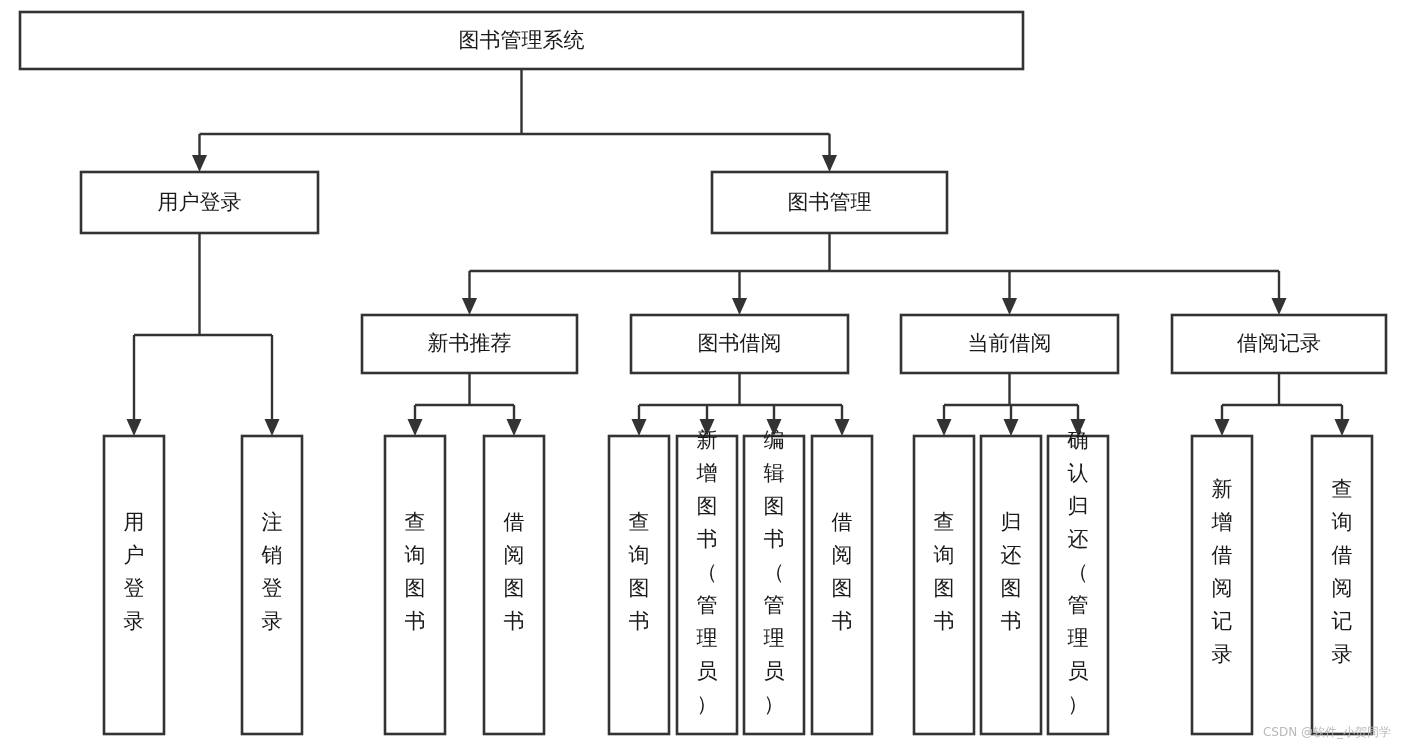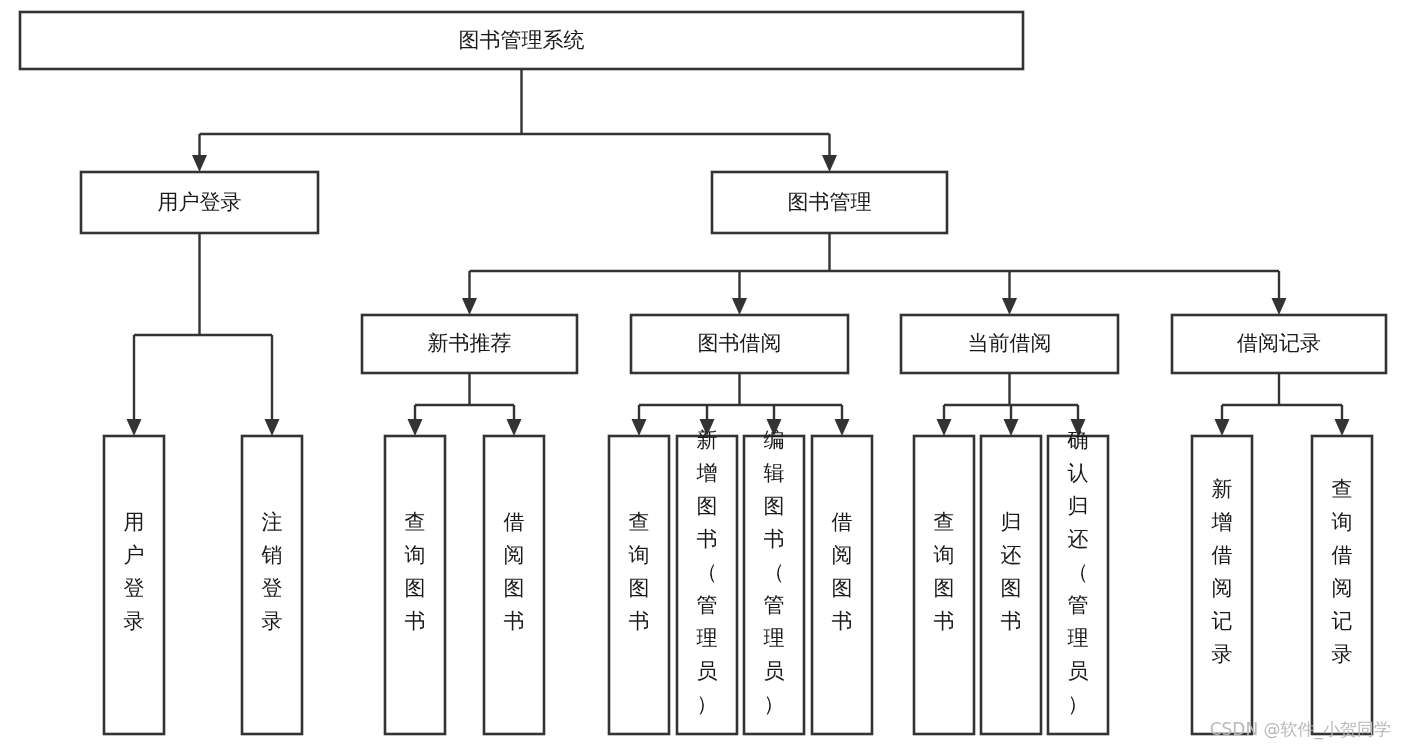--- a/index.html
+++ b/index.html
@@ -19,21 +19,21 @@
     font-family:"DejaVu Sans","Liberation Sans",sans-serif;
     font-size:21px;
     fill:#1a1a1a;
     text-anchor:middle;
     dominant-baseline:middle;
   }
   .watermark{
     position:absolute;
     right:14px;bottom:6px;
     font-family:"DejaVu Sans","Liberation Sans",sans-serif;
-    font-size:17px;
+    font-size:12px;
     color:#b9b9b9;
     white-space:nowrap;
     user-select:none;
   }
 </style>
 </head>
 <body>
 
 <div id="diagram-root">
   <svg class="diagram" id="diagram-svg" viewBox="0 0 1405 747" xmlns="http://www.w3.org/2000/svg">

